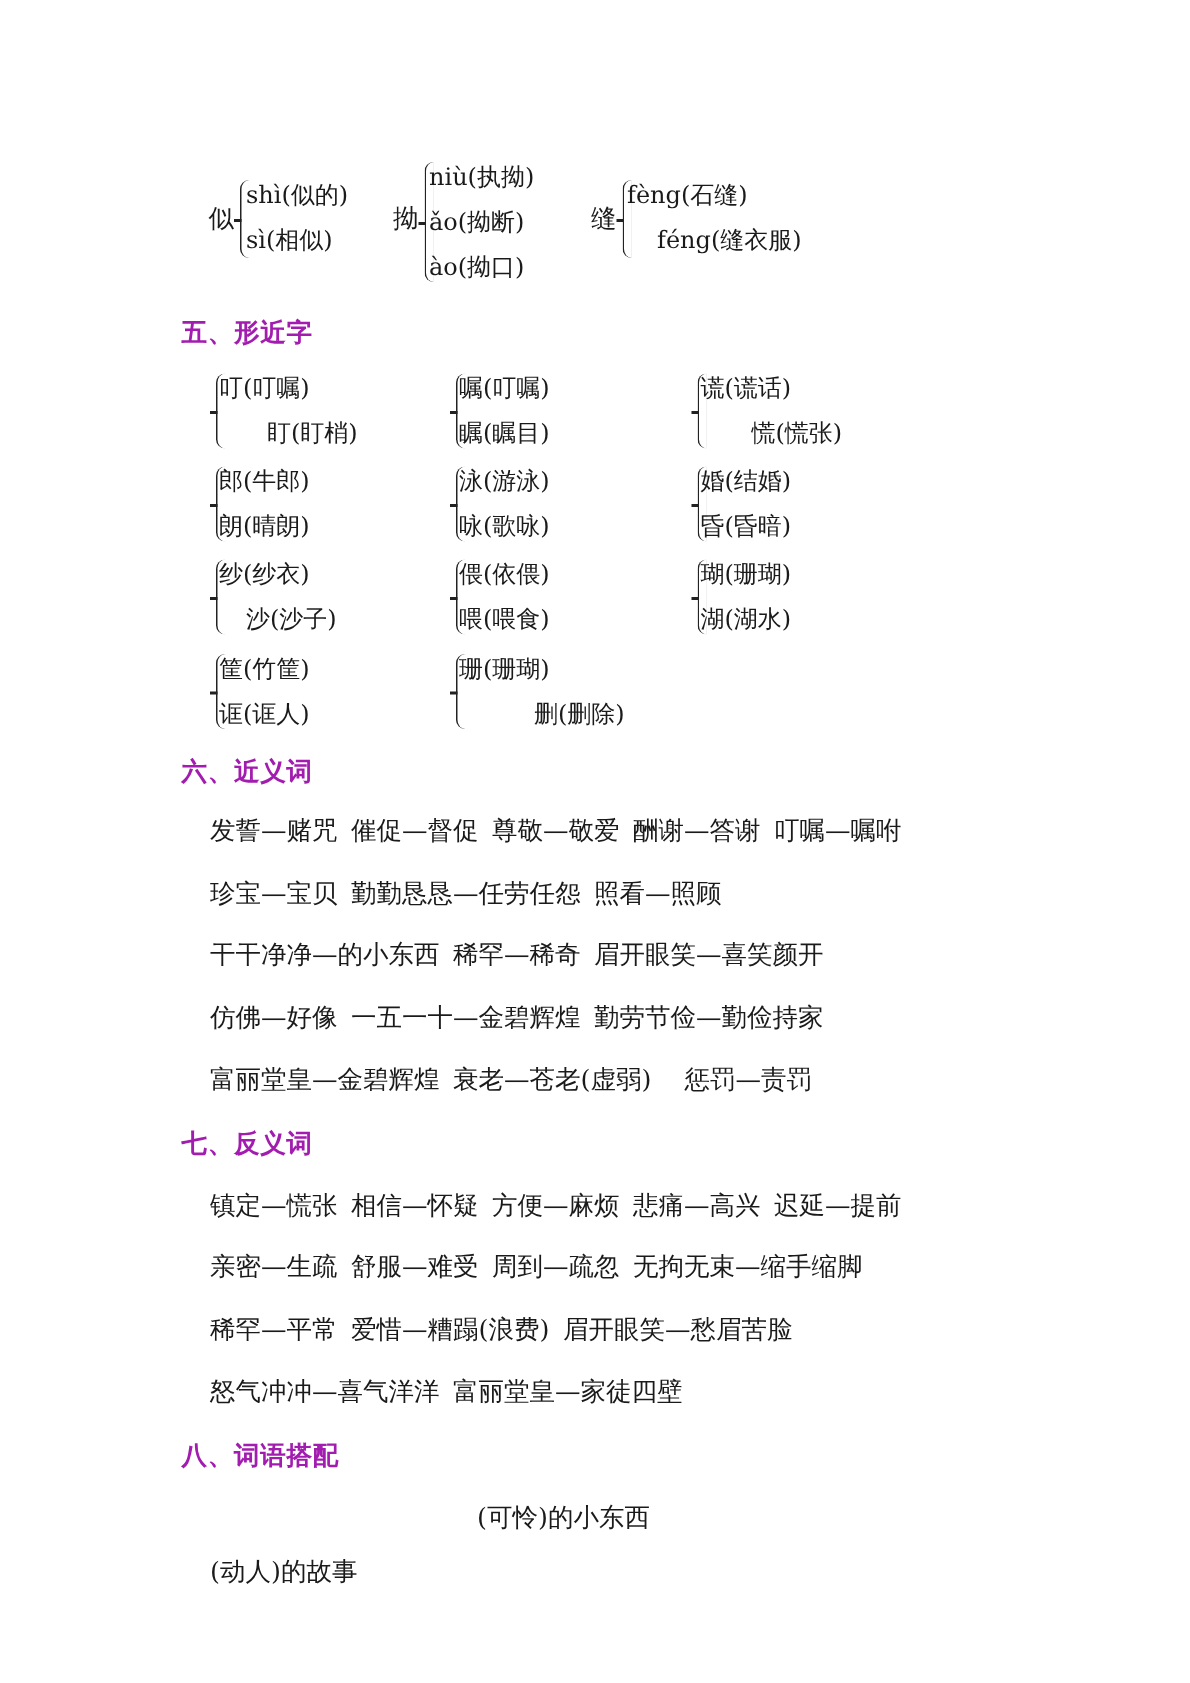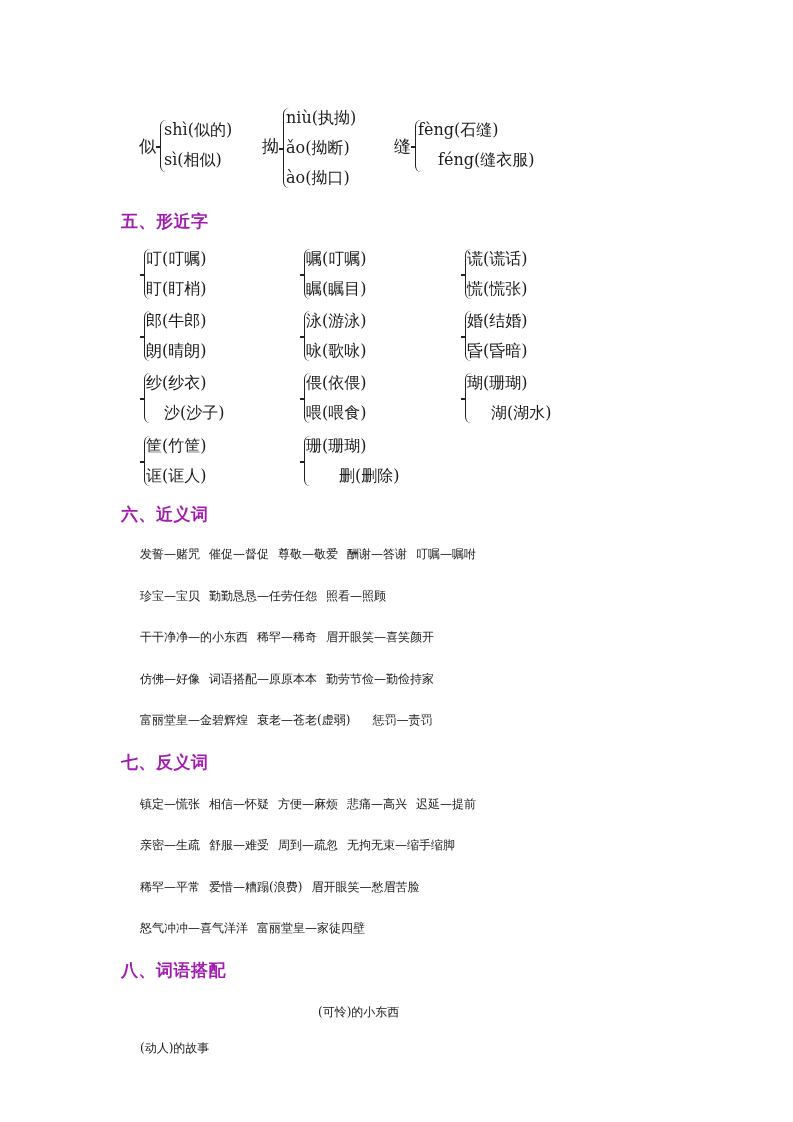--- a/index.html
+++ b/index.html
@@ -4,21 +4,21 @@
 <style>
   html, body { margin:0; padding:0; background:#ffffff; }
   body { width:793px; height:1122px; position:relative; overflow:hidden;
          font-family:"DejaVu Serif","Liberation Serif",serif; color:#1a1a1a; }
   .abs { position:absolute; }
   .txt { font-size:16px; line-height:20px; white-space:nowrap; }
   .heading { position:absolute; left:121px; font-family:"DejaVu Sans","Liberation Sans",sans-serif;
              font-weight:bold; font-size:17px; color:#a21caf; white-space:nowrap; letter-spacing:0.5px; }
   .brace { position:absolute; border-left:1.5px solid #222; border-radius:6px 0 0 6px; }
   .brace::before { content:""; position:absolute; left:-5px; top:50%; width:5px; height:1.5px; background:#222; }
-  .line { position:absolute; left:140px; font-size:12px; line-height:22px; white-space:nowrap; }
+  .line { position:absolute; left:140px; font-size:17px; line-height:22px; white-space:nowrap; }
   .line span { margin-right:9px; }
 </style>
 </head>
 <body>
 
 <div>
   <div class="abs txt" style="left:139px;top:136px;font-size:17px;">似</div>
   <div class="brace" style="left:160px;top:120px;width:5px;height:52px;"></div>
   <div class="abs txt" style="left:164px;top:120px;">shì(似的)</div>
   <div class="abs txt" style="left:164px;top:150px;">sì(相似)</div>
@@ -35,31 +35,31 @@
   <div class="brace" style="left:415px;top:120px;width:5px;height:52px;"></div>
   <div class="abs txt" style="left:418px;top:120px;">fèng(石缝)</div>
   <div class="abs txt" style="left:418px;top:150px;margin-left:20px;">féng(缝衣服)</div>
 </div>
 
 <div class="heading" style="top:210px;">五、形近字</div>
 
 <div>
   <div class="brace" style="left:144px;top:249px;width:5px;height:50px;"></div>
   <div class="abs txt" style="left:146px;top:249px;">叮(叮嘱)</div>
-  <div class="abs txt" style="left:146px;top:279px;">盯(盯梢)</div>
+  <div class="abs txt" style="left:146px;top:279px;padding-left:32px;">盯(盯梢)</div>
 </div>
 <div>
   <div class="brace" style="left:304px;top:249px;width:5px;height:50px;"></div>
   <div class="abs txt" style="left:306px;top:249px;">嘱(叮嘱)</div>
   <div class="abs txt" style="left:306px;top:279px;">瞩(瞩目)</div>
 </div>
 <div>
   <div class="brace" style="left:465px;top:249px;width:5px;height:50px;"></div>
   <div class="abs txt" style="left:467px;top:249px;">谎(谎话)</div>
-  <div class="abs txt" style="left:467px;top:279px;">慌(慌张)</div>
+  <div class="abs txt" style="left:467px;top:279px;padding-left:34px;">慌(慌张)</div>
 </div>
 
 <div>
   <div class="brace" style="left:144px;top:311px;width:5px;height:50px;"></div>
   <div class="abs txt" style="left:146px;top:311px;">郎(牛郎)</div>
   <div class="abs txt" style="left:146px;top:341px;">朗(晴朗)</div>
 </div>
 <div>
   <div class="brace" style="left:304px;top:311px;width:5px;height:50px;"></div>
   <div class="abs txt" style="left:306px;top:311px;">泳(游泳)</div>
@@ -77,46 +77,46 @@
   <div class="abs txt" style="left:164px;top:403px;">沙(沙子)</div>
 </div>
 <div>
   <div class="brace" style="left:304px;top:373px;width:5px;height:50px;"></div>
   <div class="abs txt" style="left:306px;top:373px;">偎(依偎)</div>
   <div class="abs txt" style="left:306px;top:403px;">喂(喂食)</div>
 </div>
 <div>
   <div class="brace" style="left:465px;top:373px;width:5px;height:50px;"></div>
   <div class="abs txt" style="left:467px;top:373px;">瑚(珊瑚)</div>
-  <div class="abs txt" style="left:467px;top:403px;padding-left:24px;">湖(湖水)</div>
+  <div class="abs txt" style="left:467px;top:403px;">湖(湖水)</div>
 </div>
 
 <div>
   <div class="brace" style="left:144px;top:436px;width:5px;height:50px;"></div>
   <div class="abs txt" style="left:146px;top:436px;">筐(竹筐)</div>
   <div class="abs txt" style="left:146px;top:466px;">诓(诓人)</div>
 </div>
 <div>
   <div class="brace" style="left:304px;top:436px;width:5px;height:50px;"></div>
   <div class="abs txt" style="left:306px;top:436px;">珊(珊瑚)</div>
-  <div class="abs txt" style="left:297px;top:466px;padding-left:42px;">删(删除)</div>
+  <div class="abs txt" style="left:314px;top:466px;padding-left:42px;">删(删除)</div>
 </div>
 
 <div class="heading" style="top:503px;">六、近义词</div>
 <div class="line" style="top:543px;">
   <span>发誓—赌咒</span><span>催促—督促</span><span>尊敬—敬爱</span><span>酬谢—答谢</span><span>叮嘱—嘱咐</span>
 </div>
 <div class="line" style="top:585px;">
   <span>珍宝—宝贝</span><span>勤勤恳恳—任劳任怨</span><span>照看—照顾</span>
 </div>
 <div class="line" style="top:626px;">
   <span>干干净净—的小东西</span><span>稀罕—稀奇</span><span>眉开眼笑—喜笑颜开</span>
 </div>
 <div class="line" style="top:668px;">
-  <span>仿佛—好像</span><span>词语搭配—原原本本</span><span>勤劳节俭—勤俭持家</span>
+  <span>仿佛—好像</span><span>一五一十—金碧辉煌</span><span>勤劳节俭—勤俭持家</span>
 </div>
 <div class="line" style="top:709px;">
   <span>富丽堂皇—金碧辉煌</span><span style="margin-right:22px;">衰老—苍老(虚弱)</span><span>惩罚—责罚</span>
 </div>
 
 <div class="heading" style="top:751px;">七、反义词</div>
 <div class="line" style="top:793px;">
   <span>镇定—慌张</span><span>相信—怀疑</span><span>方便—麻烦</span><span>悲痛—高兴</span><span>迟延—提前</span>
 </div>
 <div class="line" style="top:834px;">

